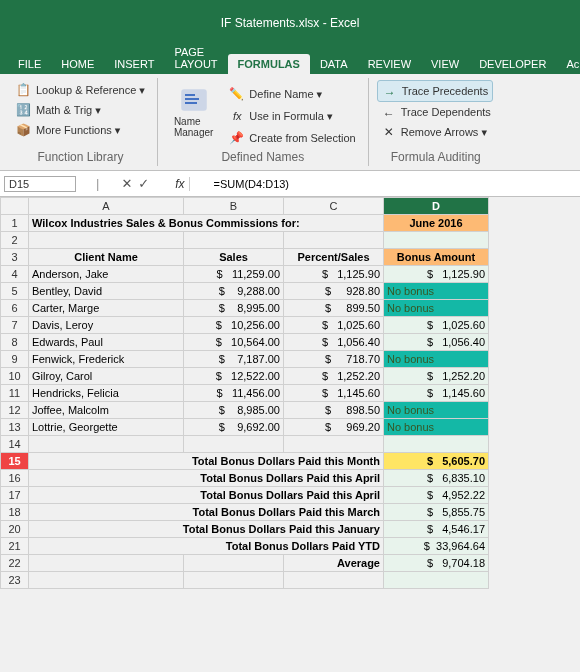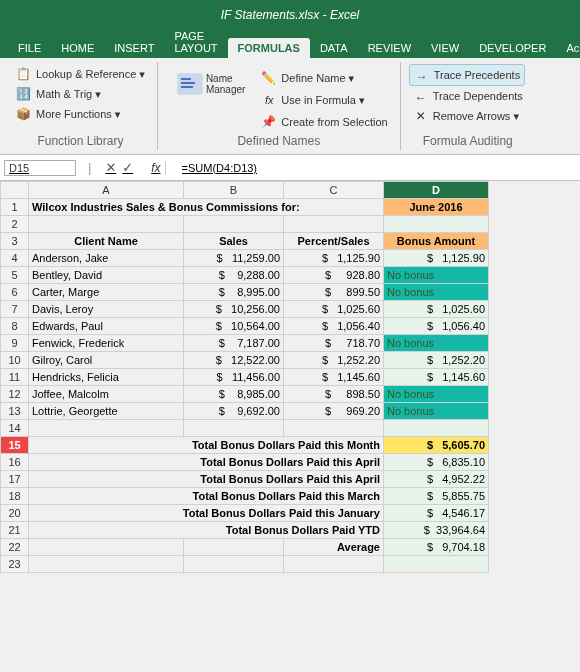--- a/index.html
+++ b/index.html
@@ -3,23 +3,22 @@
   <meta charset="utf-8">
   <style>
     * { margin: 0; padding: 0; box-sizing: border-box; }
     body { font-family: 'Segoe UI', Arial, sans-serif; font-size: 11px; background: #f0f0f0; width: 580px; height: 672px; overflow: hidden; }
 
     
     .title-bar {
       background: #217346;
       color: white;
       text-align: center;
-      padding: 8px 0;
+      padding: 16px 0;
       font-size: 12px;
-      font-style: italic;
     }
 
     
     .ribbon-tabs {
       background: #217346;
       display: flex;
       align-items: flex-end;
       padding: 0 8px;
       height: 28px;
     }
@@ -81,21 +80,21 @@
       align-items: center;
       justify-content: center;
       font-size: 12px;
     }
     .ribbon-icon-orange { color: #d85000; }
     .ribbon-icon-green { color: #217346; }
 
     
     .ribbon-large-btn {
       display: flex;
-      flex-direction: row;
+      flex-direction: column;
       align-items: center;
       padding: 4px 8px;
       cursor: pointer;
       border-radius: 2px;
       font-size: 10px;
       color: #333;
       min-width: 48px;
     }
     .ribbon-large-icon {
       width: 32px;
@@ -105,23 +104,22 @@
       justify-content: center;
     }
 
     
     .formula-bar {
       display: flex;
       align-items: center;
       background: white;
       border-bottom: 1px solid #c0c0c0;
       padding: 2px 4px;
-      gap: 12px;
+      gap: 20px;
       height: 26px;
-      text-decoration: underline;
     }
     .name-box {
       border: 1px solid #aaa;
       padding: 1px 4px;
       width: 72px;
       font-size: 11px;
       color: #333;
     }
     .formula-bar-sep {
       color: #999;

